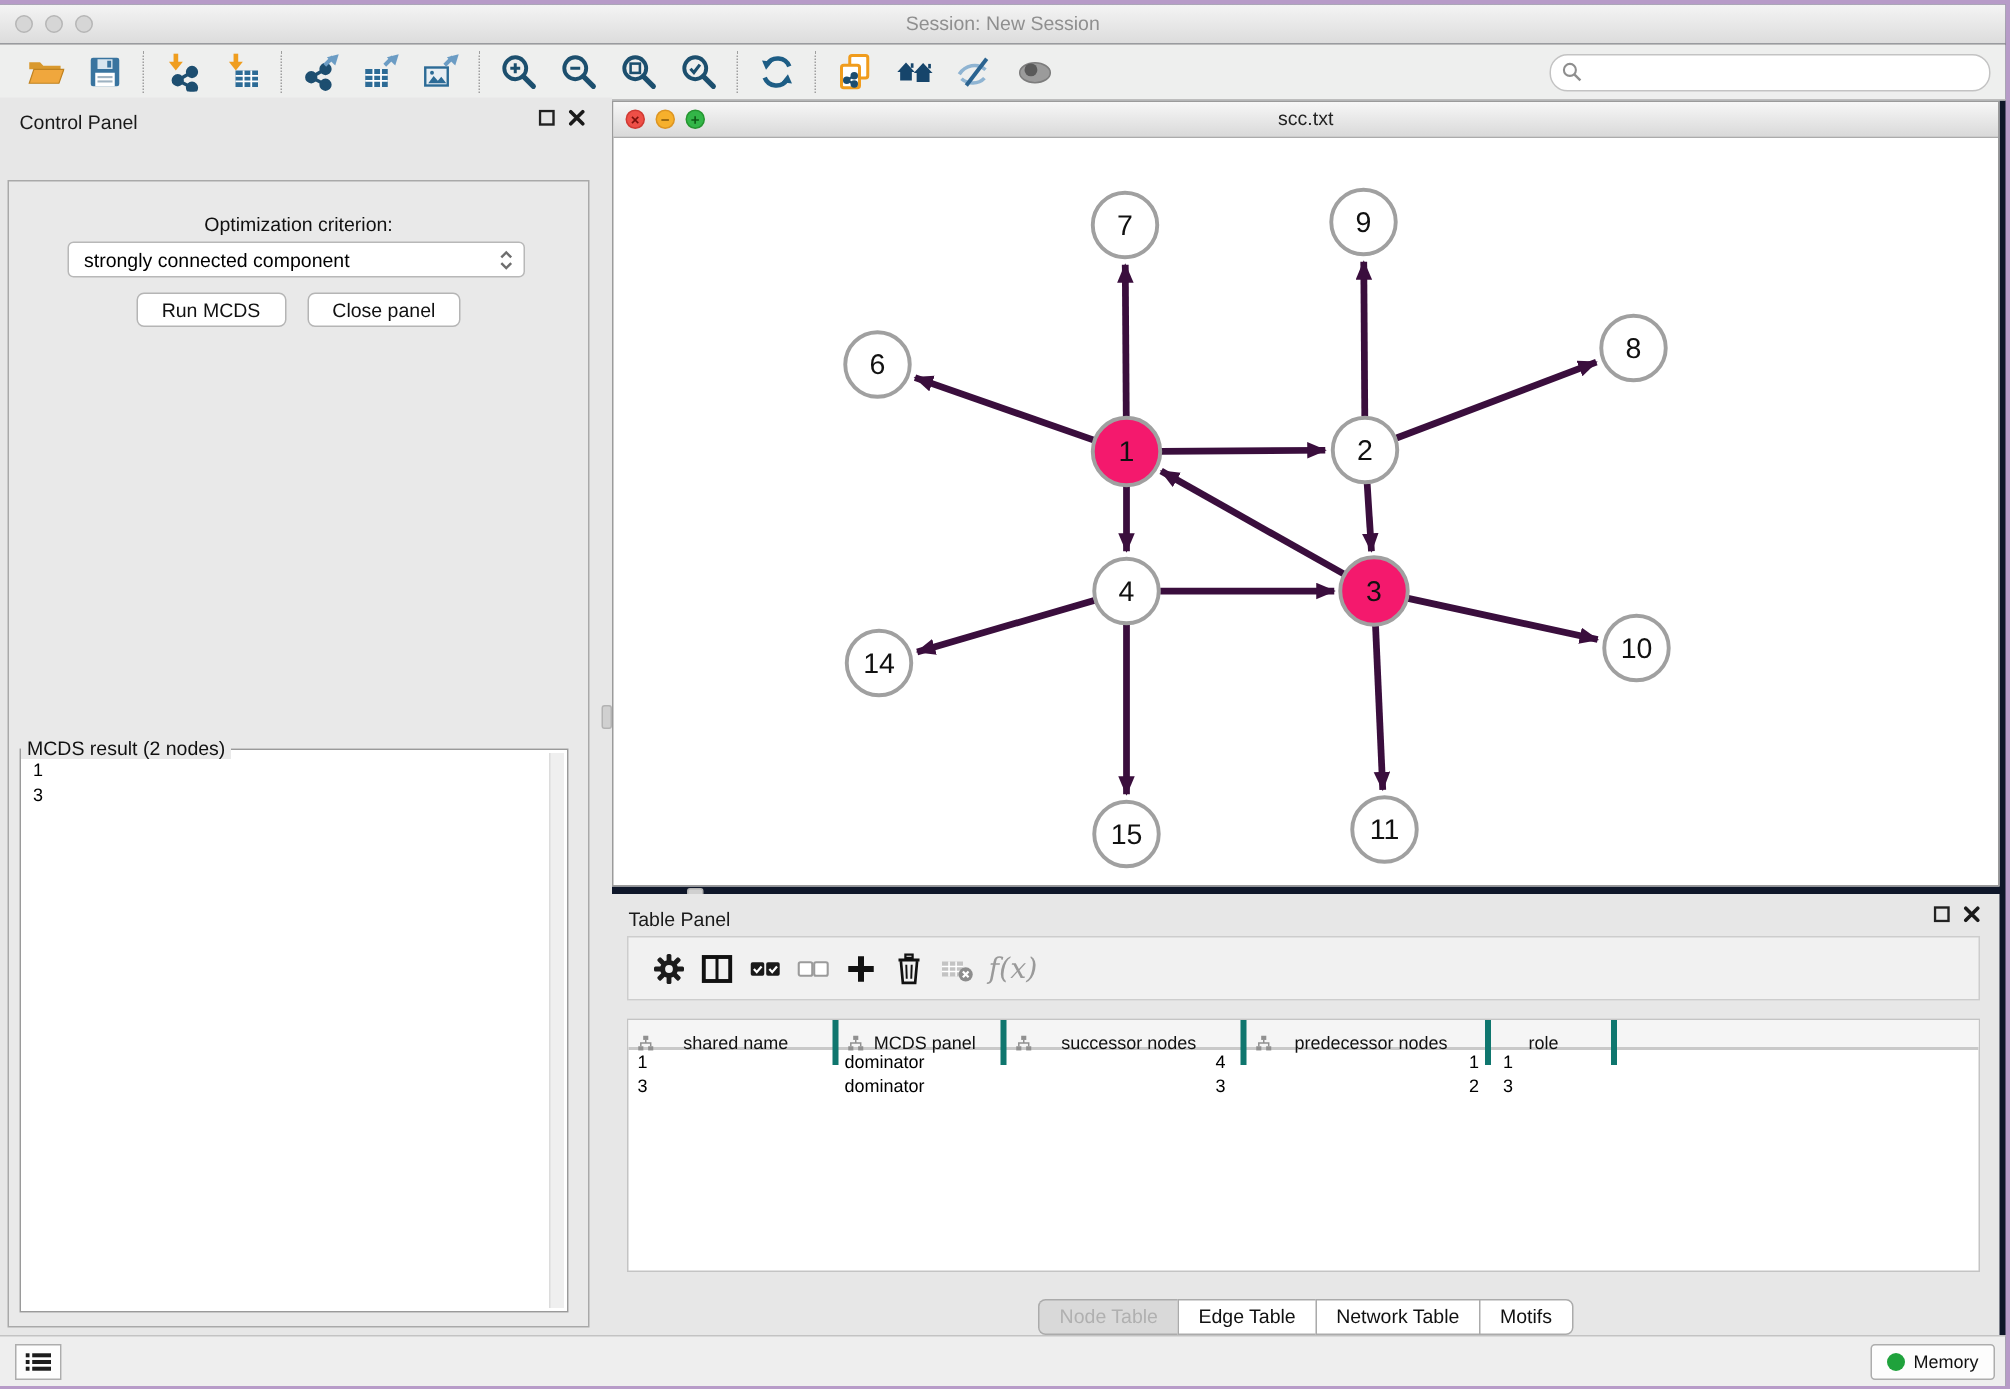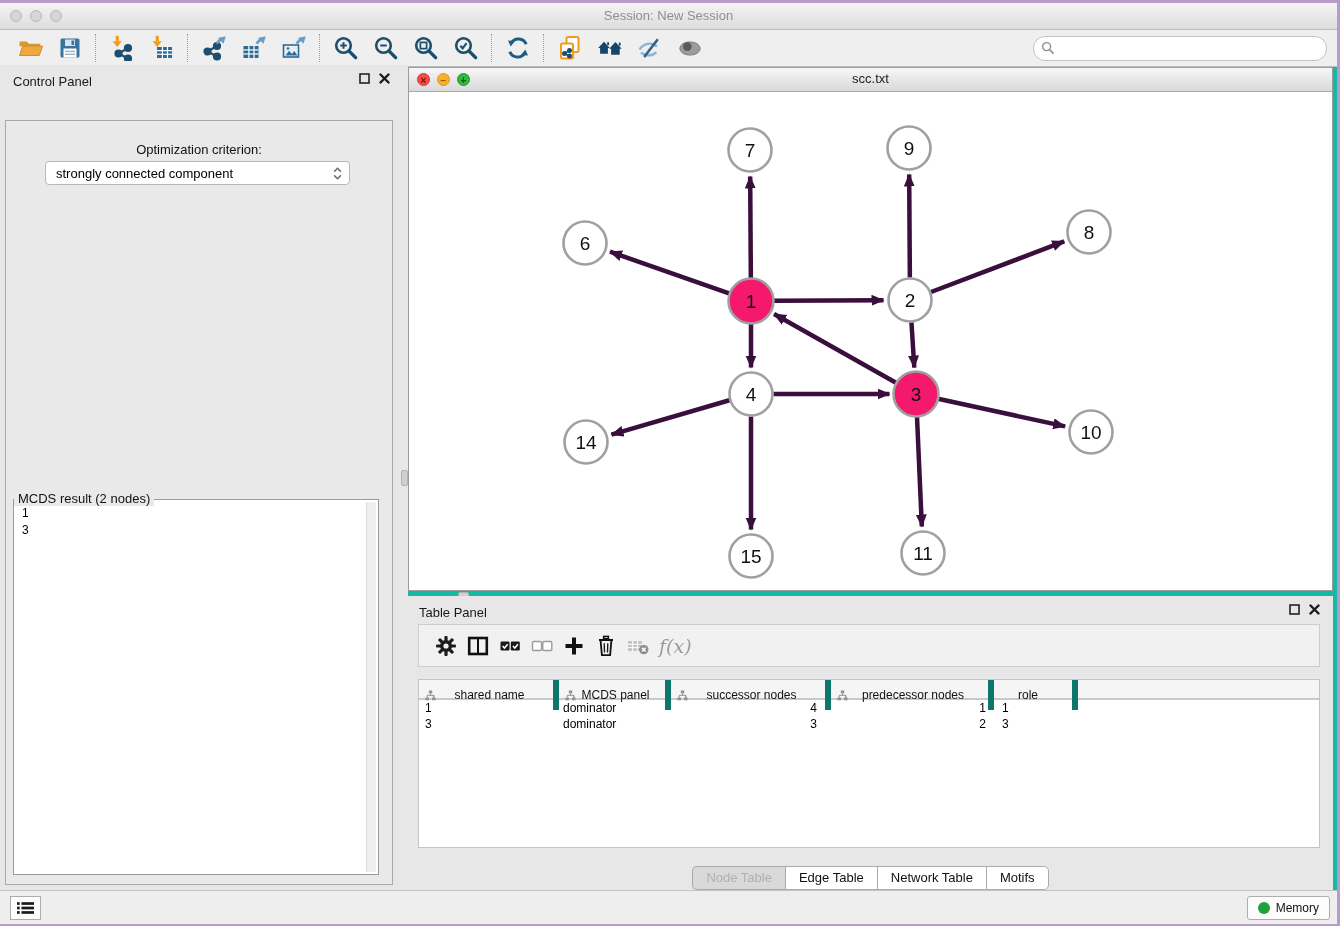--- a/index.html
+++ b/index.html
@@ -1,18 +1,18 @@
 <!DOCTYPE html>
 <html><head>
 <meta charset="utf-8">
 <style>
   html,body{margin:0;padding:0}
   body{width:1340px;height:926px;background:#b79bc8;overflow:hidden;
        font-family:"Liberation Sans",sans-serif;position:relative}
-  #app{position:absolute;top:3px;left:0;width:1337px;height:921px;background:#14b8a6}
+  #app{position:absolute;top:3px;left:0;width:1337px;height:921px;background:#0f172a}
 
   
   .titlebar{height:26px;background:linear-gradient(#f4f4f4,#dcdcdc);border-bottom:1px solid #bcbcbc;position:relative}
   .tl-dots{position:absolute;left:10px;top:7px;display:flex;gap:8px}
   .tl-dot{width:12px;height:12px;border-radius:50%;background:#d6d6d6;border:1px solid #b6b6b6;box-sizing:border-box;padding:0}
   .title-text{text-align:center;line-height:25px;color:#8f8f8f;font-size:13px}
 
   
   .toolbar{height:36px;background:#eeefee;border-bottom:1px solid #bdbdbd;display:flex;align-items:center;padding:0 10px}
   .tb-btn{width:40px;height:32px;display:flex;align-items:center;justify-content:center;background:none;border:none;padding:0;cursor:default}
@@ -61,21 +61,21 @@
   .net-title{text-align:center;line-height:22px;font-size:13px;color:#222}
   .net-canvas{position:absolute;top:24px;left:0;right:0;bottom:0}
 
   
   .table-panel{position:absolute;left:408px;top:531px;width:925px;bottom:0;background:#e7e7e7}
   .tp-toolbar{position:absolute;left:10px;right:13px;top:28px;height:43px;background:#f1f1f1;border:1px solid #cdcdcd;display:flex;align-items:center;padding-left:16px;gap:10px;box-sizing:border-box}
   .tp-tool{background:none;border:none;padding:0;display:flex;align-items:center;cursor:default}
   .fx-label{font-family:"DejaVu Serif",serif;font-style:italic;font-size:19px;color:#9a9a9a}
   .tp-table{position:absolute;left:10px;right:13px;top:83px;height:169px;background:#fff;border:1px solid #c4c4c4;box-sizing:border-box;font-size:12px}
   .thead{display:flex;background:#f5f5f5;border-bottom:2px solid #c9c9c9;height:18px}
-  .th{display:flex;align-items:center;border-right:6px solid #0f766e;box-sizing:border-box;height:30px}
+  .th{display:flex;align-items:center;border-right:4px solid #0f766e;box-sizing:border-box;height:30px}
   .th .th-label{flex:1;text-align:center;color:#111;padding-right:10px}
   .th .tree-ico{margin-left:6px}
   .trow{display:flex;height:16px;line-height:16px}
   .td{box-sizing:border-box;overflow:hidden;white-space:nowrap}
   .tp-tabs{position:absolute;left:0;right:0;bottom:1px;display:flex;justify-content:center}
 
   
   .statusbar{position:absolute;left:0;right:0;bottom:0;height:33px;background:#eeeeee;border-top:1px solid #c3c3c3}
   .list-btn{position:absolute;left:10px;top:5px;width:31px;height:24px;background:#fdfdfd;border:1px solid #adadad;display:flex;align-items:center;justify-content:center;cursor:default}
   .memory-btn{position:absolute;right:7px;top:5px;height:24px;background:#fdfdfd;border:1px solid #adadad;border-radius:3px;display:flex;align-items:center;gap:6px;padding:0 10px;font-size:12px;color:#111;font-family:inherit;cursor:default}
@@ -280,20 +280,24 @@
         </span>
       </div>
       <div class="cp-body">
         <div class="opt-label">Optimization criterion:</div>
         <div class="select-box">
           <span class="sel-text">strongly connected component</span>
           <svg width="11" height="15" viewBox="0 0 11 15">
             <path d="M2.2 5.6L5.5 2.3l3.3 3.3" fill="none" stroke="#6e6e6e" stroke-width="1.6"></path>
             <path d="M2.2 9.4l3.3 3.3 3.3-3.3" fill="none" stroke="#6e6e6e" stroke-width="1.6"></path>
           </svg>
+        </div>
+        <div class="cp-buttons">
+          <button class="push-btn">Run MCDS</button>
+          <button class="push-btn">Close panel</button>
         </div>
         <div class="result-box">
           <span class="result-legend">MCDS result (2 nodes)</span>
           <div class="result-text" id="result-text">1
 3</div>
           <div class="result-scroll"></div>
         </div>
       </div>
     </div>
 

